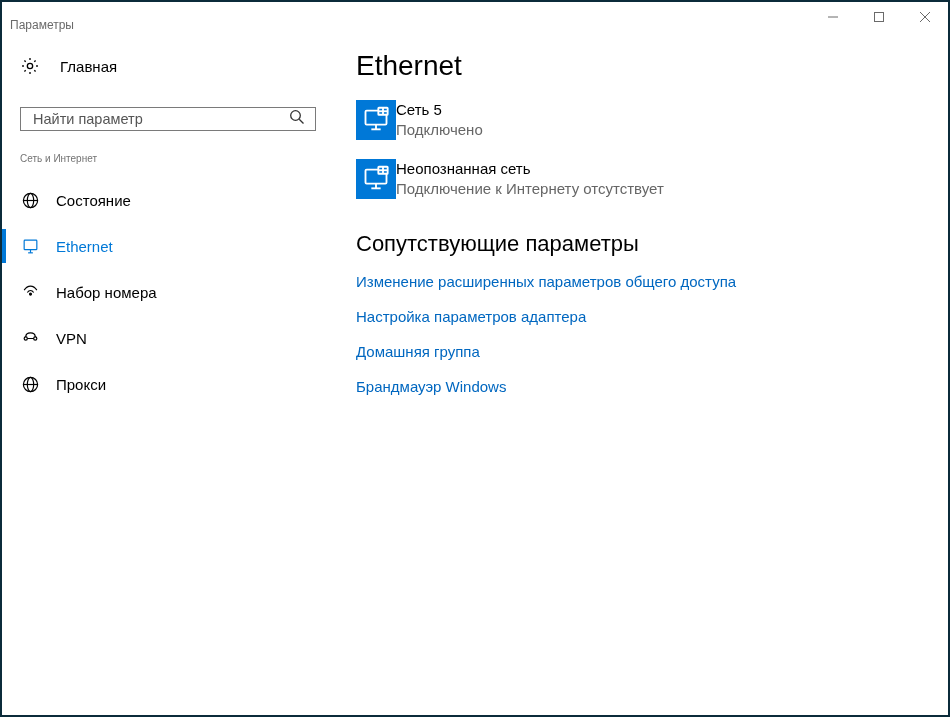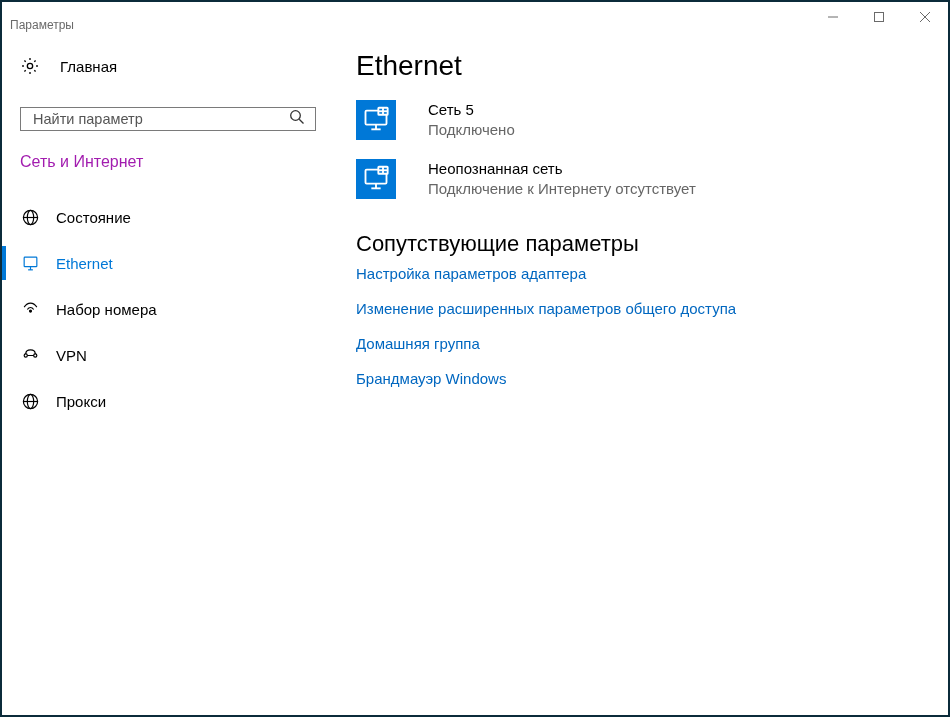--- a/index.html
+++ b/index.html
@@ -65,23 +65,23 @@
     flex: 1;
     border: none;
     outline: none;
     font-size: 14.5px;
     color: #000;
     background: transparent;
   }
   .search-input::placeholder { color: #555; }
   .category-label {
     padding: 0 16px 0 18px;
-    margin-bottom: 23px;
-    font-size: 16px;
-    color: #a21caf;
+    margin-bottom: 13px;
+    font-size: 10px;
+    color: #737373;
   }
   .nav { list-style: none; margin: 0; padding: 0; }
   .nav-item {
     display: flex;
     align-items: center;
     gap: 16px;
     height: 46px;
     padding: 0 16px 0 18px;
     font-size: 15px;
     color: #000;
@@ -104,38 +104,38 @@
     padding: 18px 24px 0 24px;
   }
   h1.page-title {
     font-weight: 400;
     font-size: 28px;
     margin: 0 0 18px 0;
   }
   .net-row {
     display: flex;
     align-items: flex-start;
-    gap: 32px;
+    gap: 0;
     margin-bottom: 18px;
   }
   .net-icon {
     width: 40px;
     height: 40px;
     background: #0078d7;
     display: flex;
     align-items: center;
     justify-content: center;
     flex-shrink: 0;
   }
   .net-name { font-size: 15px; color: #000; line-height: 1.35; }
   .net-status { font-size: 15px; color: #666; line-height: 1.35; }
   h2.section-title {
     font-weight: 400;
     font-size: 22px;
-    margin: 32px 0 8px 0;
+    margin: 32px 0 16px 0;
   }
   .link-list { display: flex; flex-direction: column; gap: 18px; }
   .rel-link {
     color: #0067c0;
     font-size: 15px;
     text-decoration: none;
   }
 </style>
 </head>
 <body>
@@ -271,19 +271,19 @@
         </svg>
       </div>
       <div>
         <div class="net-name">Неопознанная сеть</div>
         <div class="net-status">Подключение к Интернету отсутствует</div>
       </div>
     </div>
 
     <h2 class="section-title">Сопутствующие параметры</h2>
     <div class="link-list">
+      <a href="#" class="rel-link">Изменение расширенных параметров общего доступа</a>
       <a href="#" class="rel-link">Настройка параметров адаптера</a>
-      <a href="#" class="rel-link">Изменение расширенных параметров общего доступа</a>
       <a href="#" class="rel-link">Домашняя группа</a>
       <a href="#" class="rel-link">Брандмауэр Windows</a>
     </div>
   </div>
 </div>
 
 </body></html>

